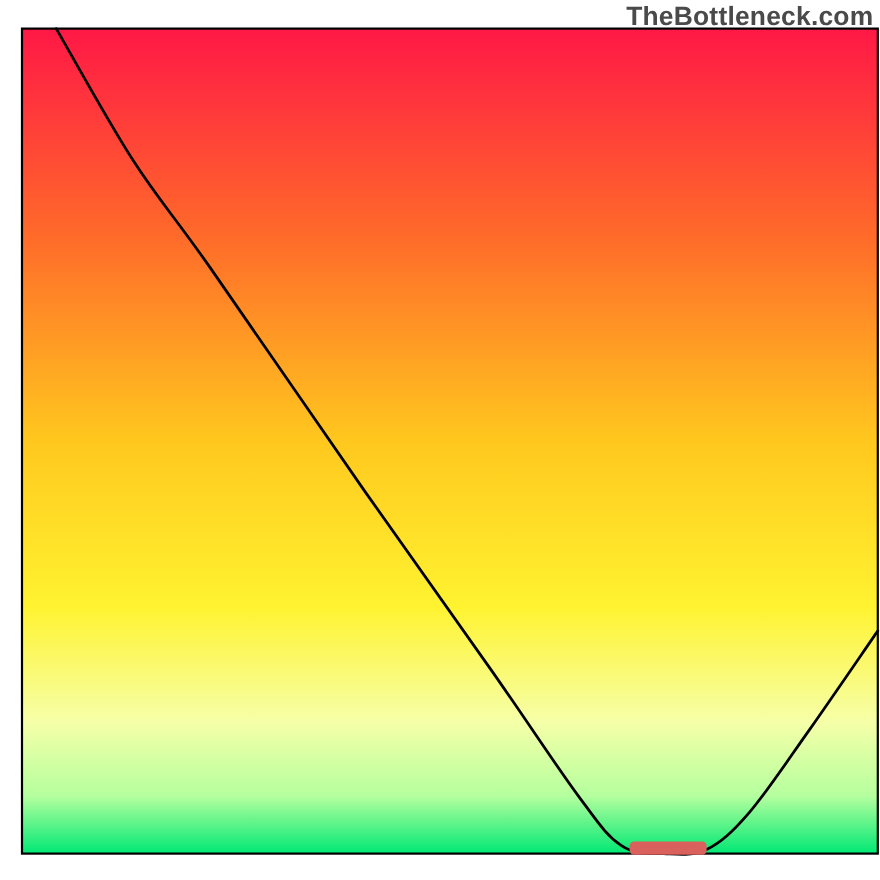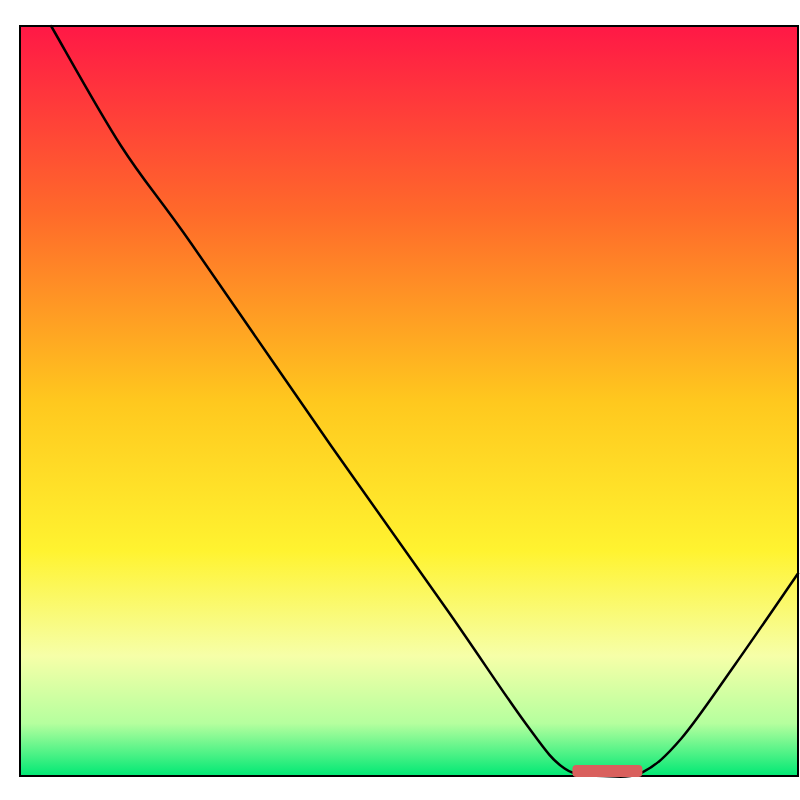--- a/index.html
+++ b/index.html
@@ -30,20 +30,21 @@
     left: 0;
     width: 800px;
     height: 800px;
     display: block;
   }
 </style>
 </head>
 <body>
 <div class="container">
 
+  <div class="watermark">TheBottleneck.com</div>
 
   <svg class="chart" viewBox="0 0 800 800" preserveAspectRatio="none">
     <defs>
       <linearGradient id="bg-grad" x1="0" y1="0" x2="0" y2="1">
       <stop offset="0.00%" stop-color="#ff1846"></stop>
           <stop offset="25.00%" stop-color="#ff6a2a"></stop>
           <stop offset="50.00%" stop-color="#ffc81e"></stop>
           <stop offset="70.00%" stop-color="#fff330"></stop>
           <stop offset="84.00%" stop-color="#f6ffa8"></stop>
           <stop offset="93.00%" stop-color="#b5ff9e"></stop>

